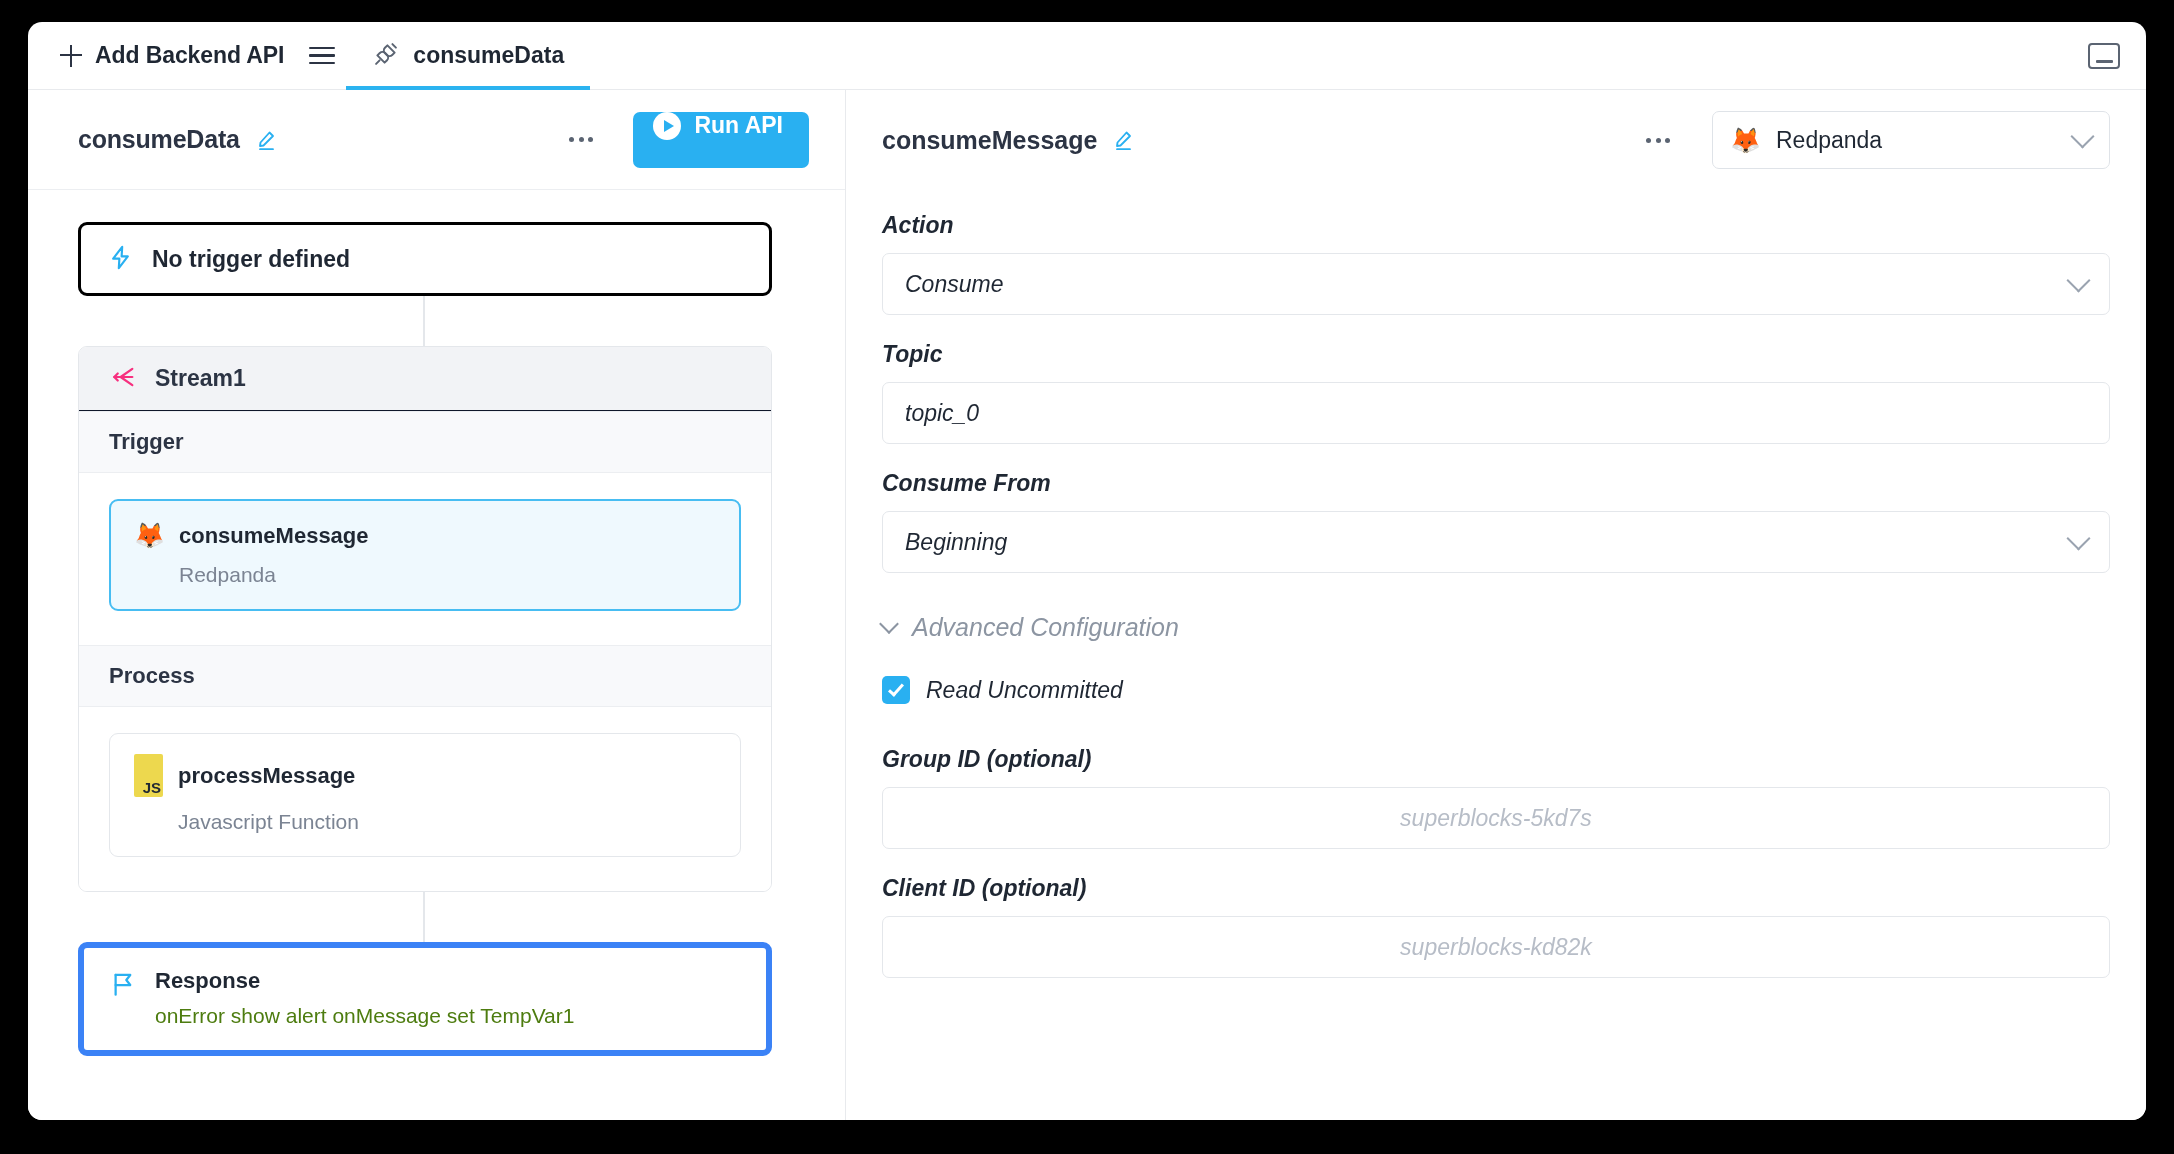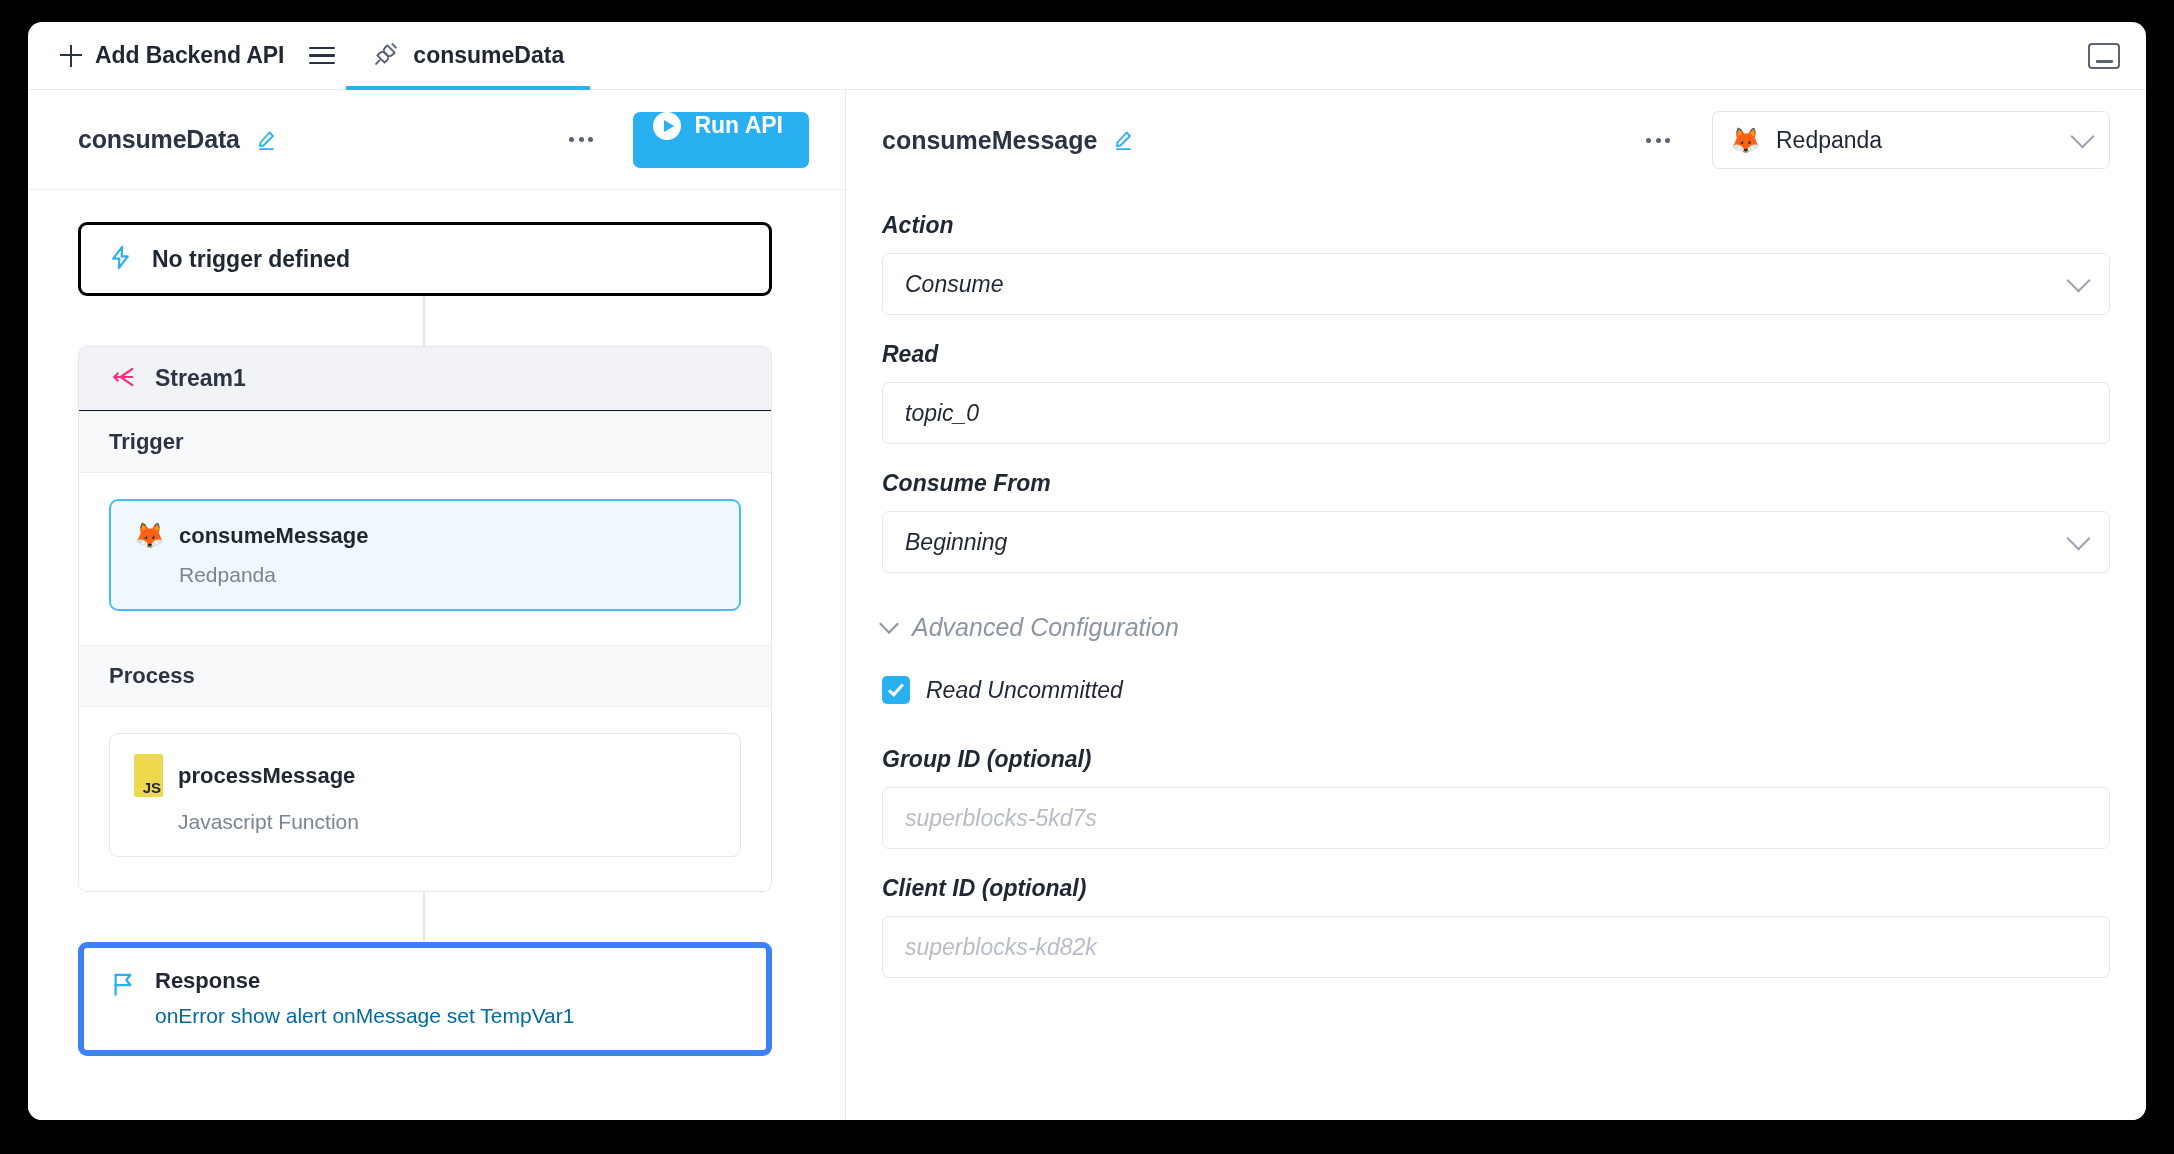--- a/index.html
+++ b/index.html
@@ -344,21 +344,21 @@
     align-items: flex-start;
     background: #ffffff;
   }
   .response-title {
     font-size: 22px;
     font-weight: 700;
     color: #1f2733;
   }
   .response-sub {
     font-size: 21px;
-    color: #0369a1;
+    color: #4d7c0f;
     margin-top: 10px;
   }
 
   
   #right-panel {
     flex: 1;
     display: flex;
     flex-direction: column;
     background: #ffffff;
     min-width: 0;
@@ -426,21 +426,21 @@
     border-radius: 7px;
     display: flex;
     align-items: center;
     padding: 0 22px;
     background: #ffffff;
     font-size: 23px;
     color: #1f2733;
     font-family: inherit;
   }
   .control .val { flex: 1; }
-  .control.placeholder .val { color: #b7bdc7; }
+  .control.placeholder .val { color: #b7bdc7; text-align: center; }
 
   .advanced-row {
     display: flex;
     align-items: center;
     gap: 16px;
     margin: 40px 0 34px 0;
     cursor: pointer;
   }
   .advanced-chevron {
     width: 14px; height: 14px;
@@ -643,21 +643,21 @@
 
         <div class="field">
           <span class="field-label">Action</span>
           <div class="control">
             <span class="val">Consume</span>
             <span class="chevron"></span>
           </div>
         </div>
 
         <div class="field">
-          <span class="field-label">Read</span>
+          <span class="field-label">Topic</span>
           <div class="control">
             <span class="val">topic_0</span>
           </div>
         </div>
 
         <div class="field">
           <span class="field-label">Consume From</span>
           <div class="control">
             <span class="val">Beginning</span>
             <span class="chevron"></span>

